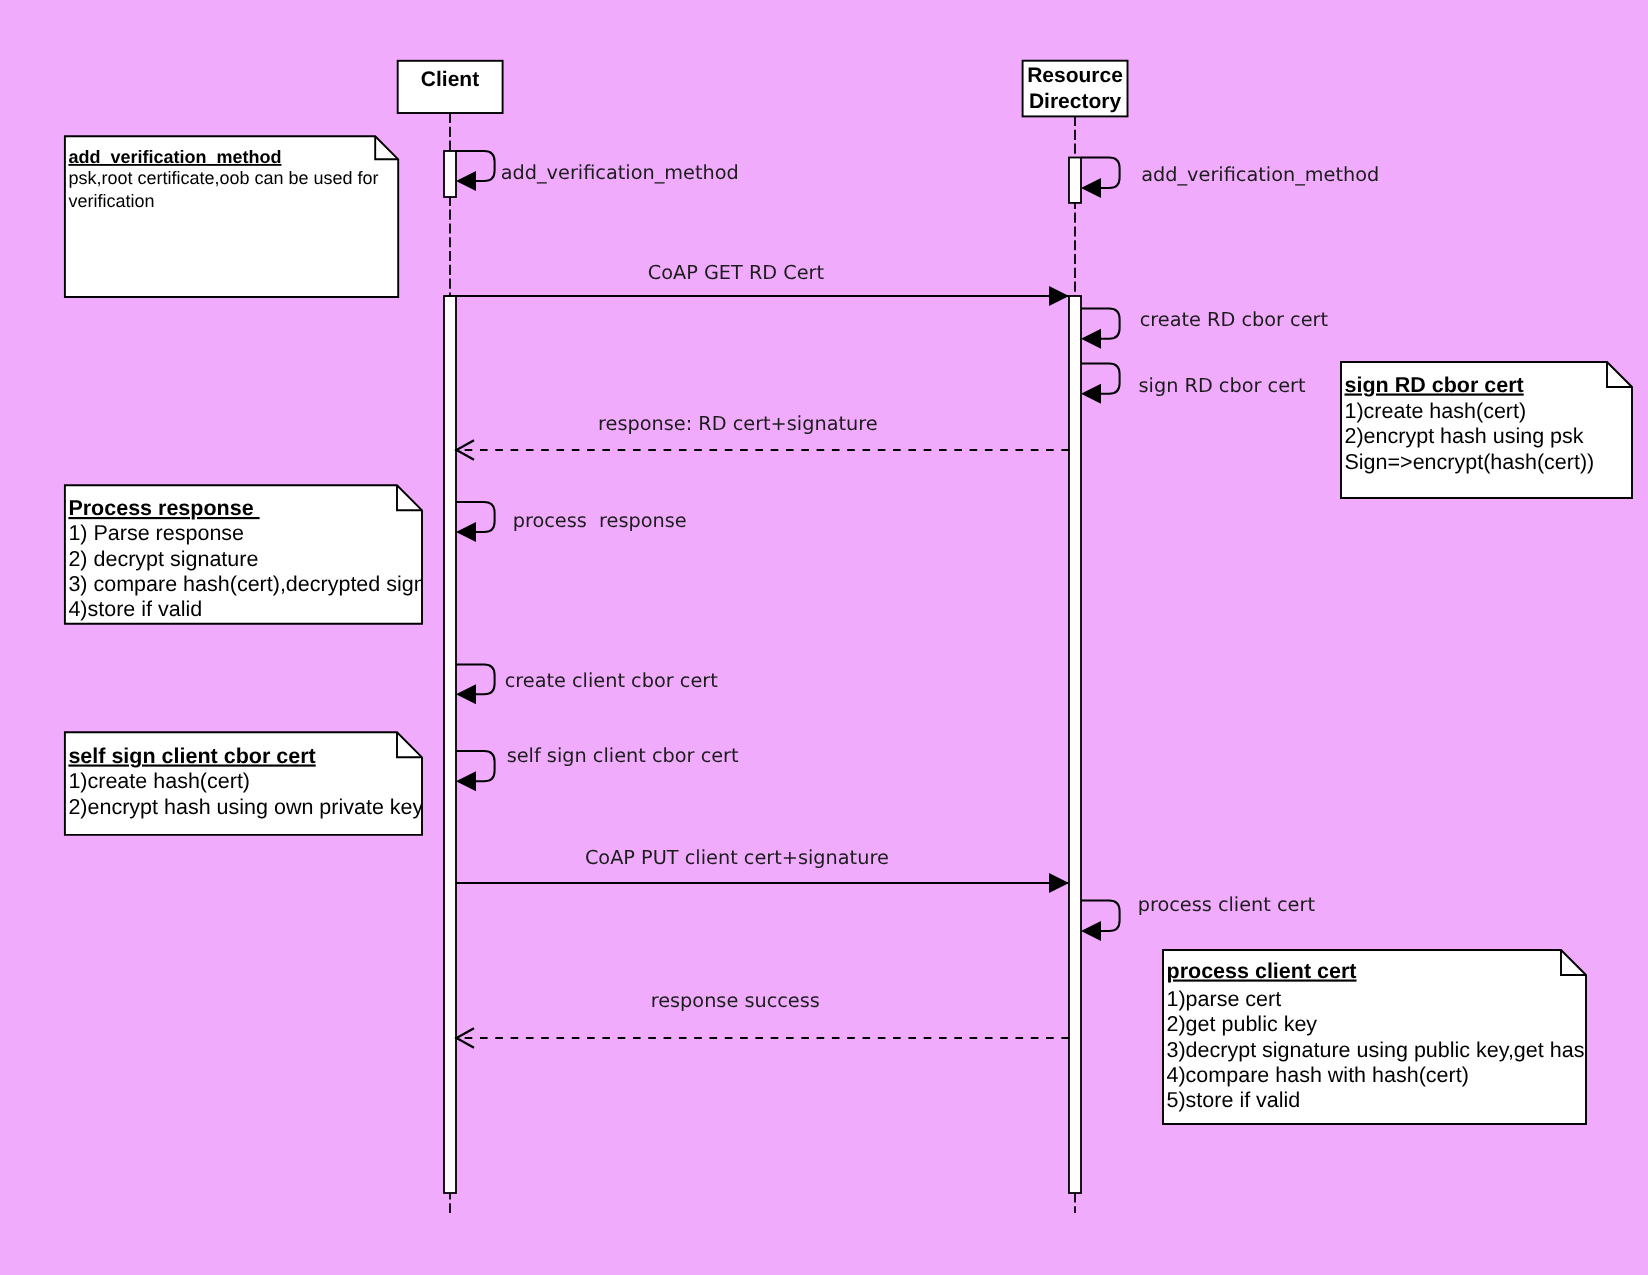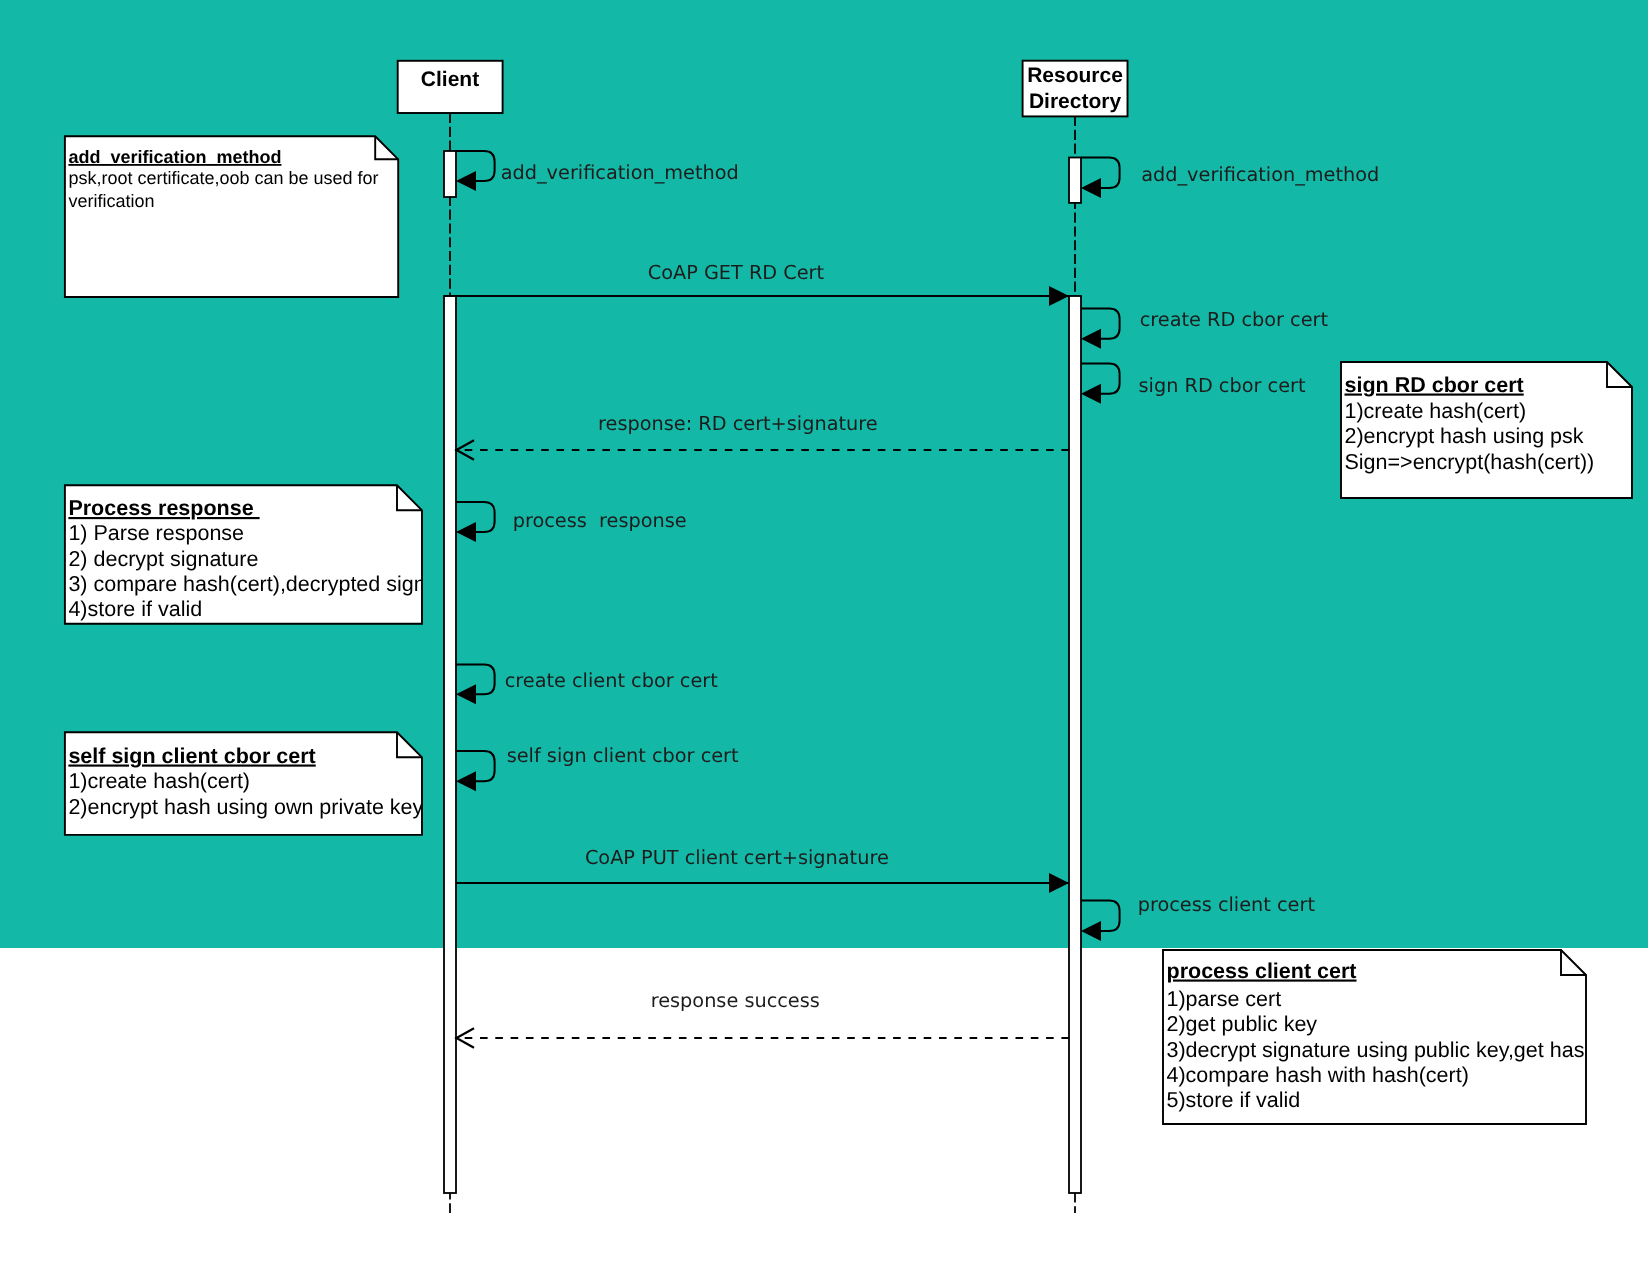--- a/index.html
+++ b/index.html
@@ -1,19 +1,19 @@
 <!DOCTYPE html>
 <html><head>
 <meta charset="utf-8">
 <title>UML Sequence Diagram</title>
 <style>
   html,body{margin:0;padding:0;background:#ffffff;}
   body{width:1648px;height:1275px;overflow:hidden;font-family:"Liberation Sans",sans-serif;
        -webkit-font-smoothing:antialiased;text-rendering:geometricPrecision;}
-  #stage{position:relative;width:1648px;height:948px;background:#14b8a6;}
+  #stage{position:relative;width:1648px;height:1275px;background:#f0abfc;}
   svg#diag{display:block;position:absolute;left:0;top:0;}
   .lifeline{fill:none;stroke:#000;stroke-width:1.8;stroke-dasharray:10.1 3.7;}
   .actbar{fill:#fff;stroke:#000;stroke-width:1.8;}
   .partbox{fill:#fff;stroke:#000;stroke-width:1.9;}
   .notebox{fill:#fff;stroke:#000;stroke-width:1.9;}
   .notefold{fill:none;stroke:#000;stroke-width:1.9;}
   .arrowhead{fill:#000;stroke:none;}
   .openhead{fill:none;stroke:#000;stroke-width:2.2;stroke-linecap:butt;}
   .msgline{fill:none;stroke:#000;stroke-width:2;}
   .dashline{fill:none;stroke:#000;stroke-width:2;stroke-dasharray:7.6 7.7;}

